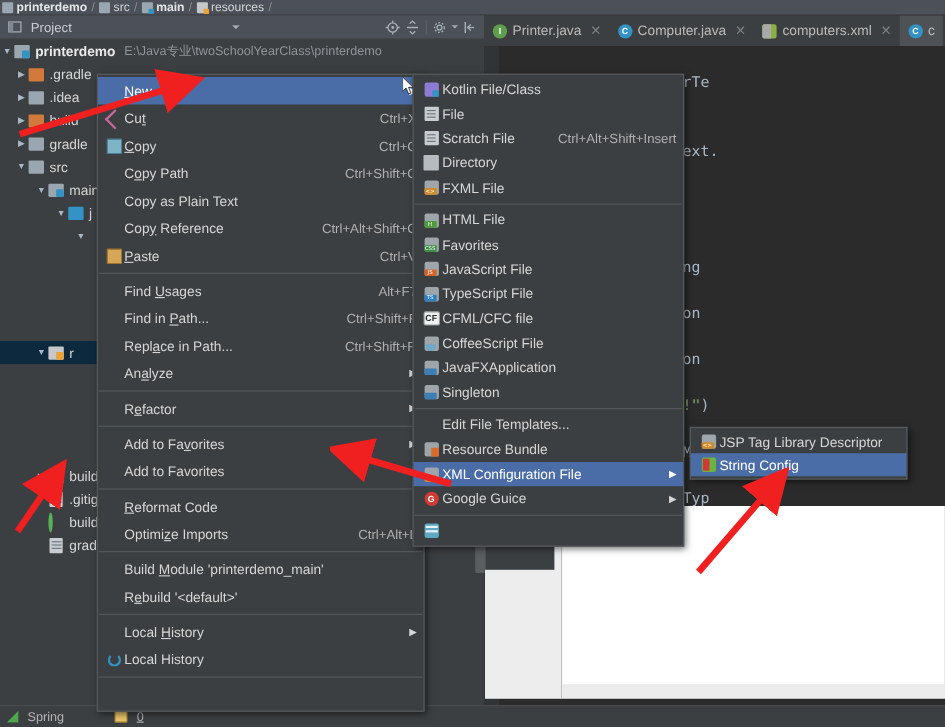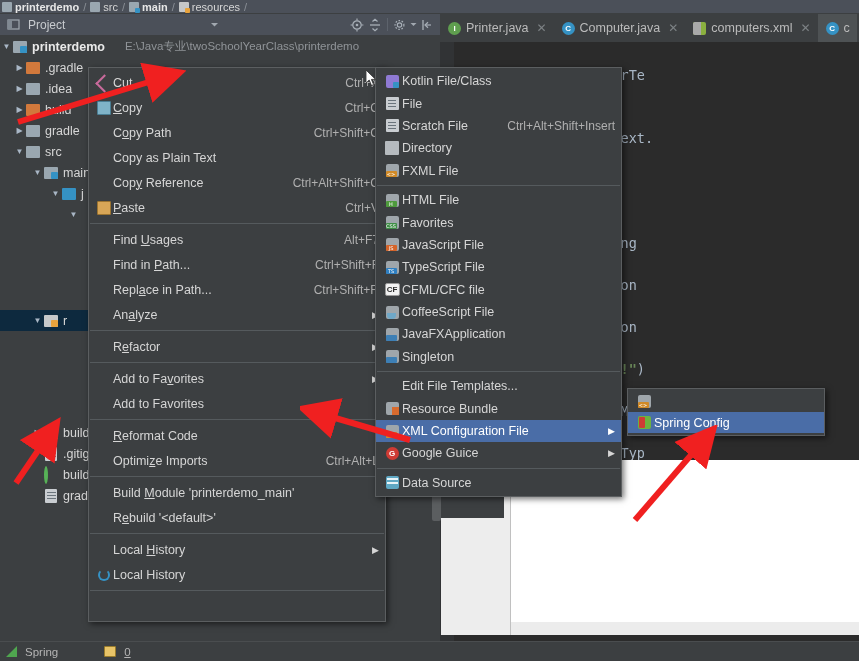--- a/index.html
+++ b/index.html
@@ -40,21 +40,21 @@
 
   
   #tree{
     position:absolute; left:0; top:36px; width:440px; height:605px;
     background:#3c3f41; overflow:hidden; font-size:12.5px;
   }
   .trow{ height:21px; display:flex; align-items:center; white-space:nowrap; padding-right:4px;}
   .trow .arrow{ width:13px; text-align:center; color:#a9b7c6; font-size:8px; flex:0 0 13px;}
   .trow .ic{ width:15px; height:14px; margin-right:4px; flex:0 0 15px; position:relative;}
   .trow .lbl{ color:#d6d6d6; }
-  .trow .path{ color:#909498; font-size:11.5px; margin-left:20px;}
+  .trow .path{ color:#909498; font-size:11.5px; margin-left:8px;}
   .trow.sel{ background:#0d293e; }
   .trow.root .lbl{ font-weight:bold; color:#e9e9e9; }
 
   .f-gray{ background:#9aa7b0; border-radius:1px; }
   .f-orange{ background:#d2793c; border-radius:1px; }
   .f-blue{ background:#3592c4; border-radius:1px; }
   .f-src{ background:#9aa7b0; border-radius:1px; }
   .f-src:after{ content:""; position:absolute; right:0; bottom:0; width:7px; height:7px; background:#3592c4; border-radius:1px; }
   .f-res{ background:#c6c8c9; border-radius:1px;}
   .f-res:after{ content:""; position:absolute; right:0; bottom:0; width:7px; height:7px; background:#e8a33d; border-radius:1px;}
@@ -398,20 +398,25 @@
 <div id="statusbar">
   <span class="leaf"></span>
   <span>Spring</span>
   <span style="width:30px;"></span>
   <span class="tbl-ico"></span>
   <span style="text-decoration:underline;">0</span>
 </div>
 
 <div id="ctx1">
 
+  <div class="mi sel">
+    <span class="mic"></span>
+    <span class="mlabel"><span class="u">N</span>ew</span>
+    <span class="marrow">▶</span>
+  </div>
 
   <div class="mi">
     <span class="mic">
         <span class="mico mi-cut"></span>
       </span>
     <span class="mlabel">Cu<span class="u">t</span></span>
     <span class="mkey">Ctrl+X</span>
   </div>
 
   <div class="mi">
@@ -673,37 +678,37 @@
     <span class="mlabel">Google Guice</span>
     <span class="marrow">▶</span>
   </div>
 
   <div class="msep"></div>
 
   <div class="mi">
     <span class="mic">
         <span class="datasrc"></span>
       </span>
-    <span class="mlabel">Data Source</span>
   </div>
 </div>
 
 <div id="ctx3">
   <div class="mi">
     <span class="mic">
         <span class="filebase">
           <span class="badge b-xml">&lt;&gt;</span>
         </span>
       </span>
+    <span class="mlabel">JSP Tag Library Descriptor</span>
   </div>
   <div class="mi sel">
     <span class="mic">
         <span class="spring-ico"></span>
       </span>
-    <span class="mlabel">Spring Config</span>
+    <span class="mlabel">String Config</span>
   </div>
 </div>
 
 <svg class="arrowsvg" style="left:0px; top:60px;" width="230" height="75">
   <defs>
       <marker id="ah1" markerWidth="7" markerHeight="7" refX="5" refY="3.5" orient="auto">
     <polygon points="0 0, 7 3.5, 0 7" fill="#f02020"></polygon>
       </marker>
     </defs>
   <line x1="18" y1="62" x2="175" y2="14" stroke="#f02020" stroke-width="6" marker-end="url(#ah1)"></line>

